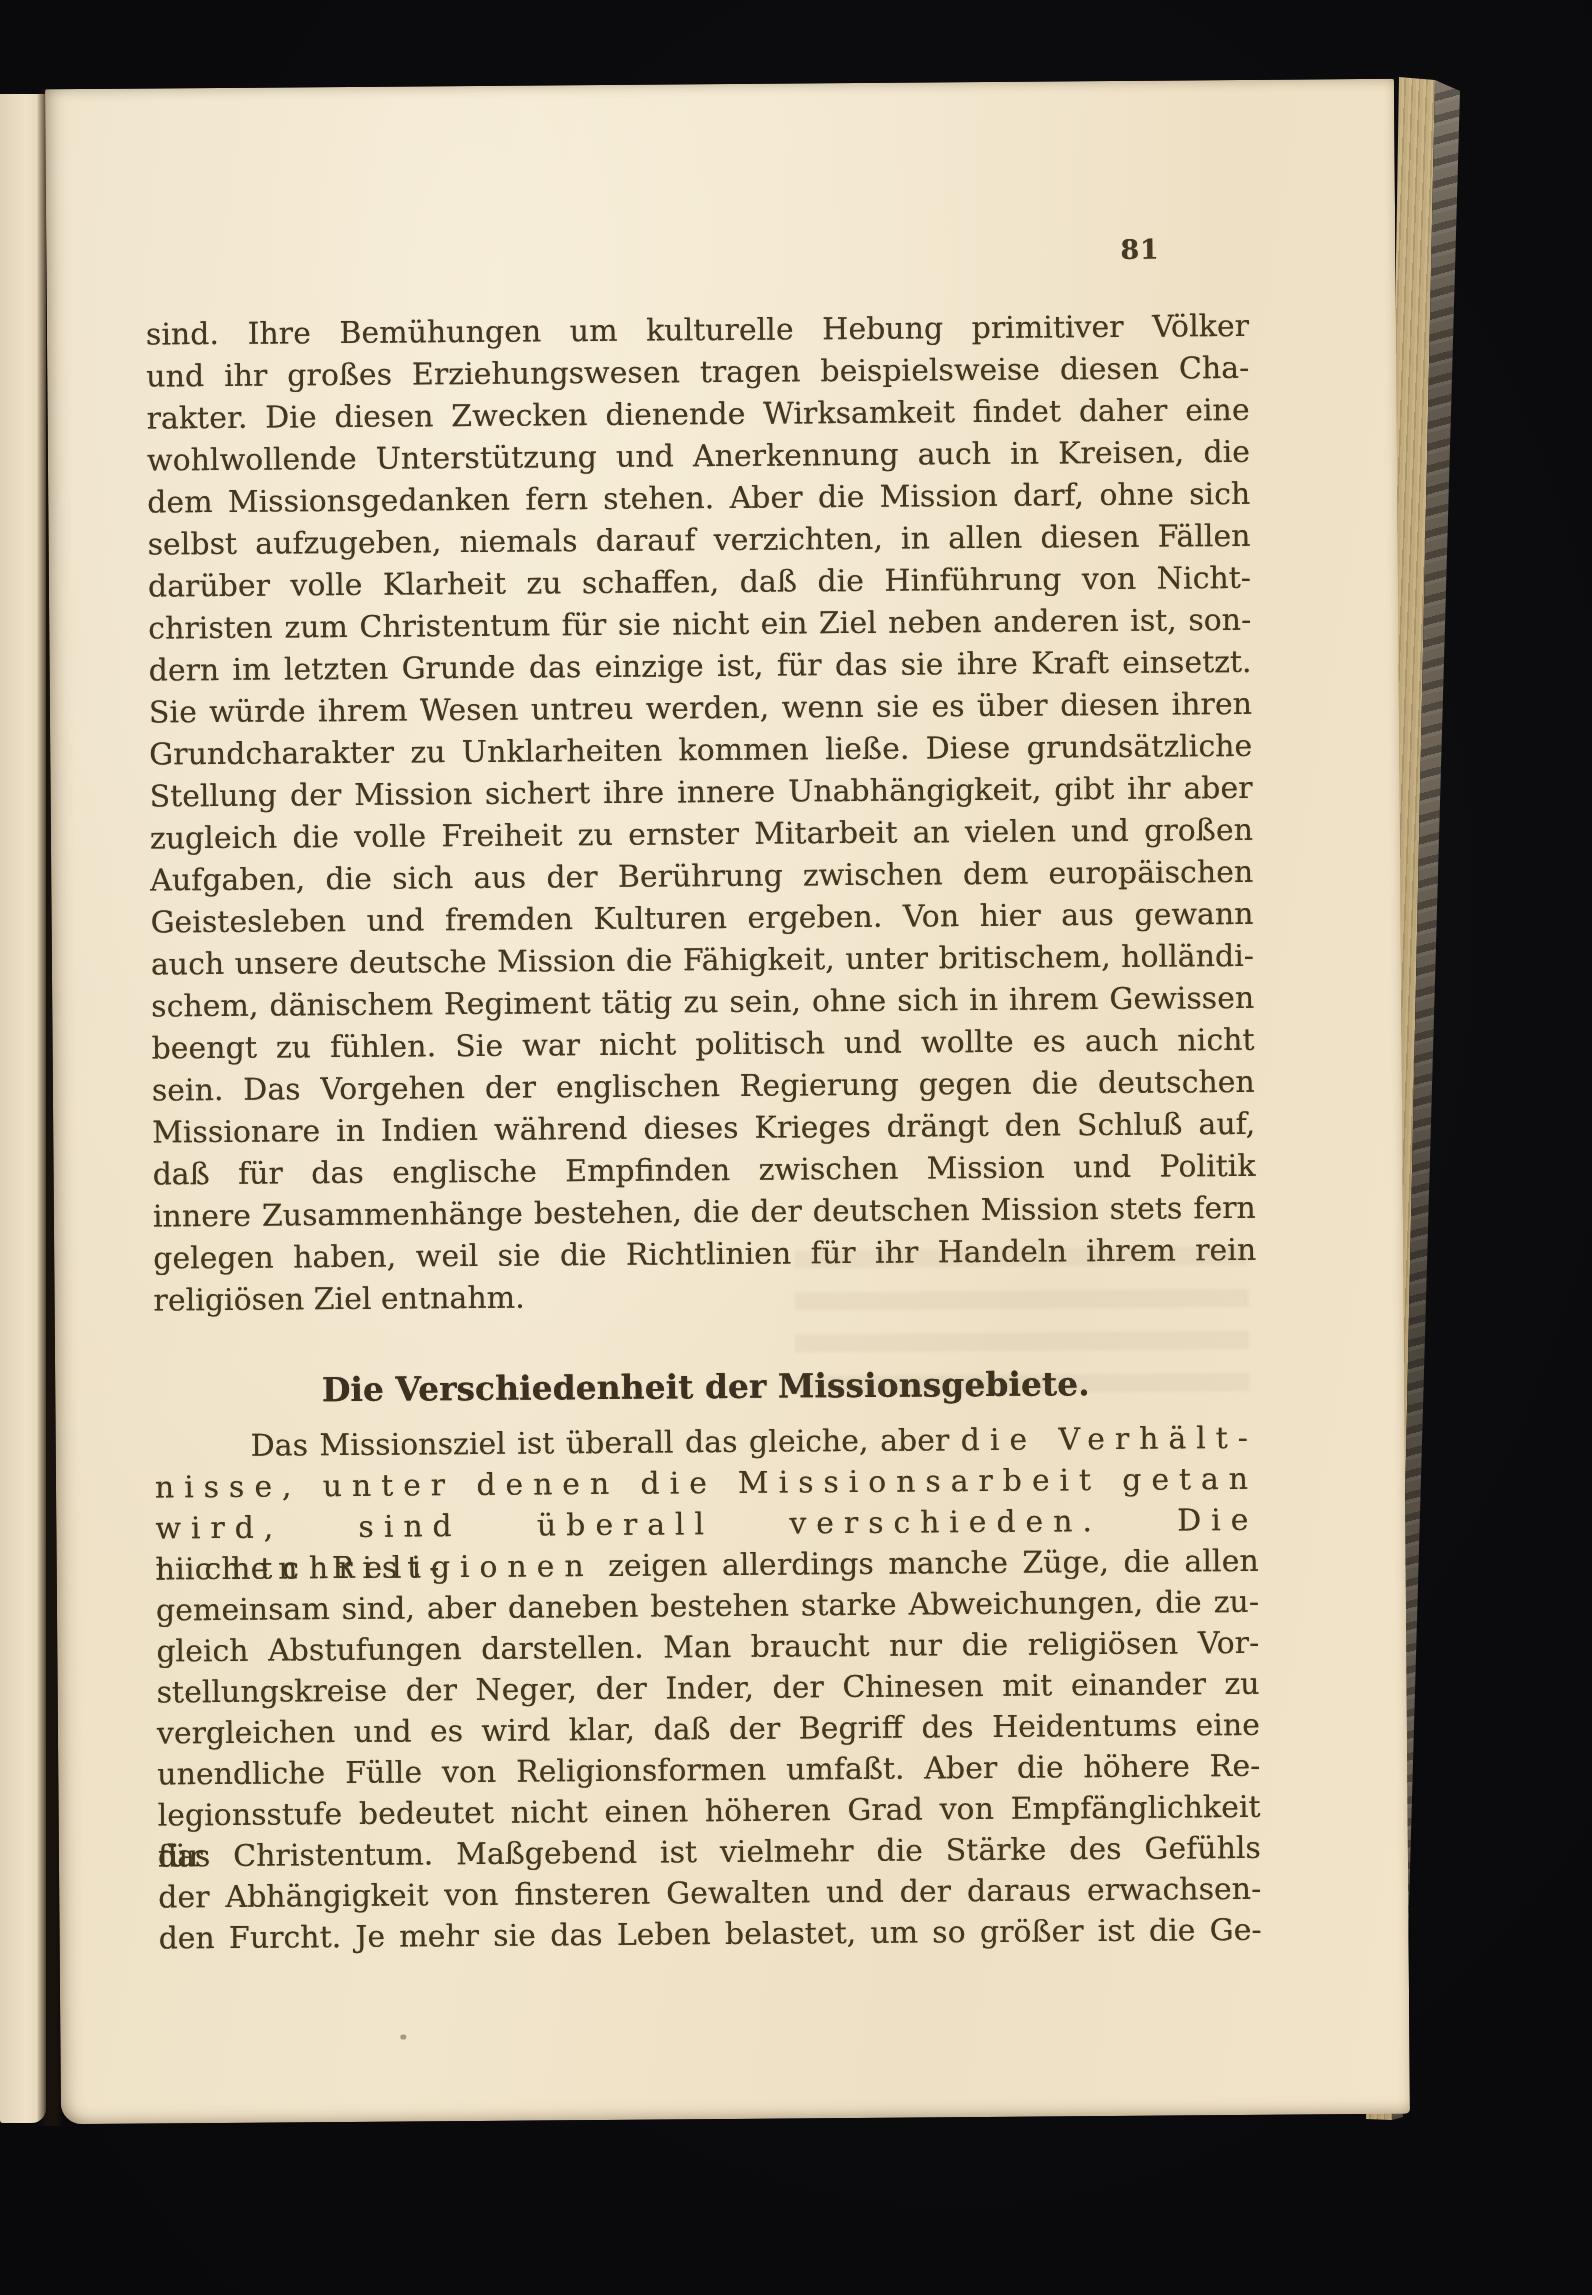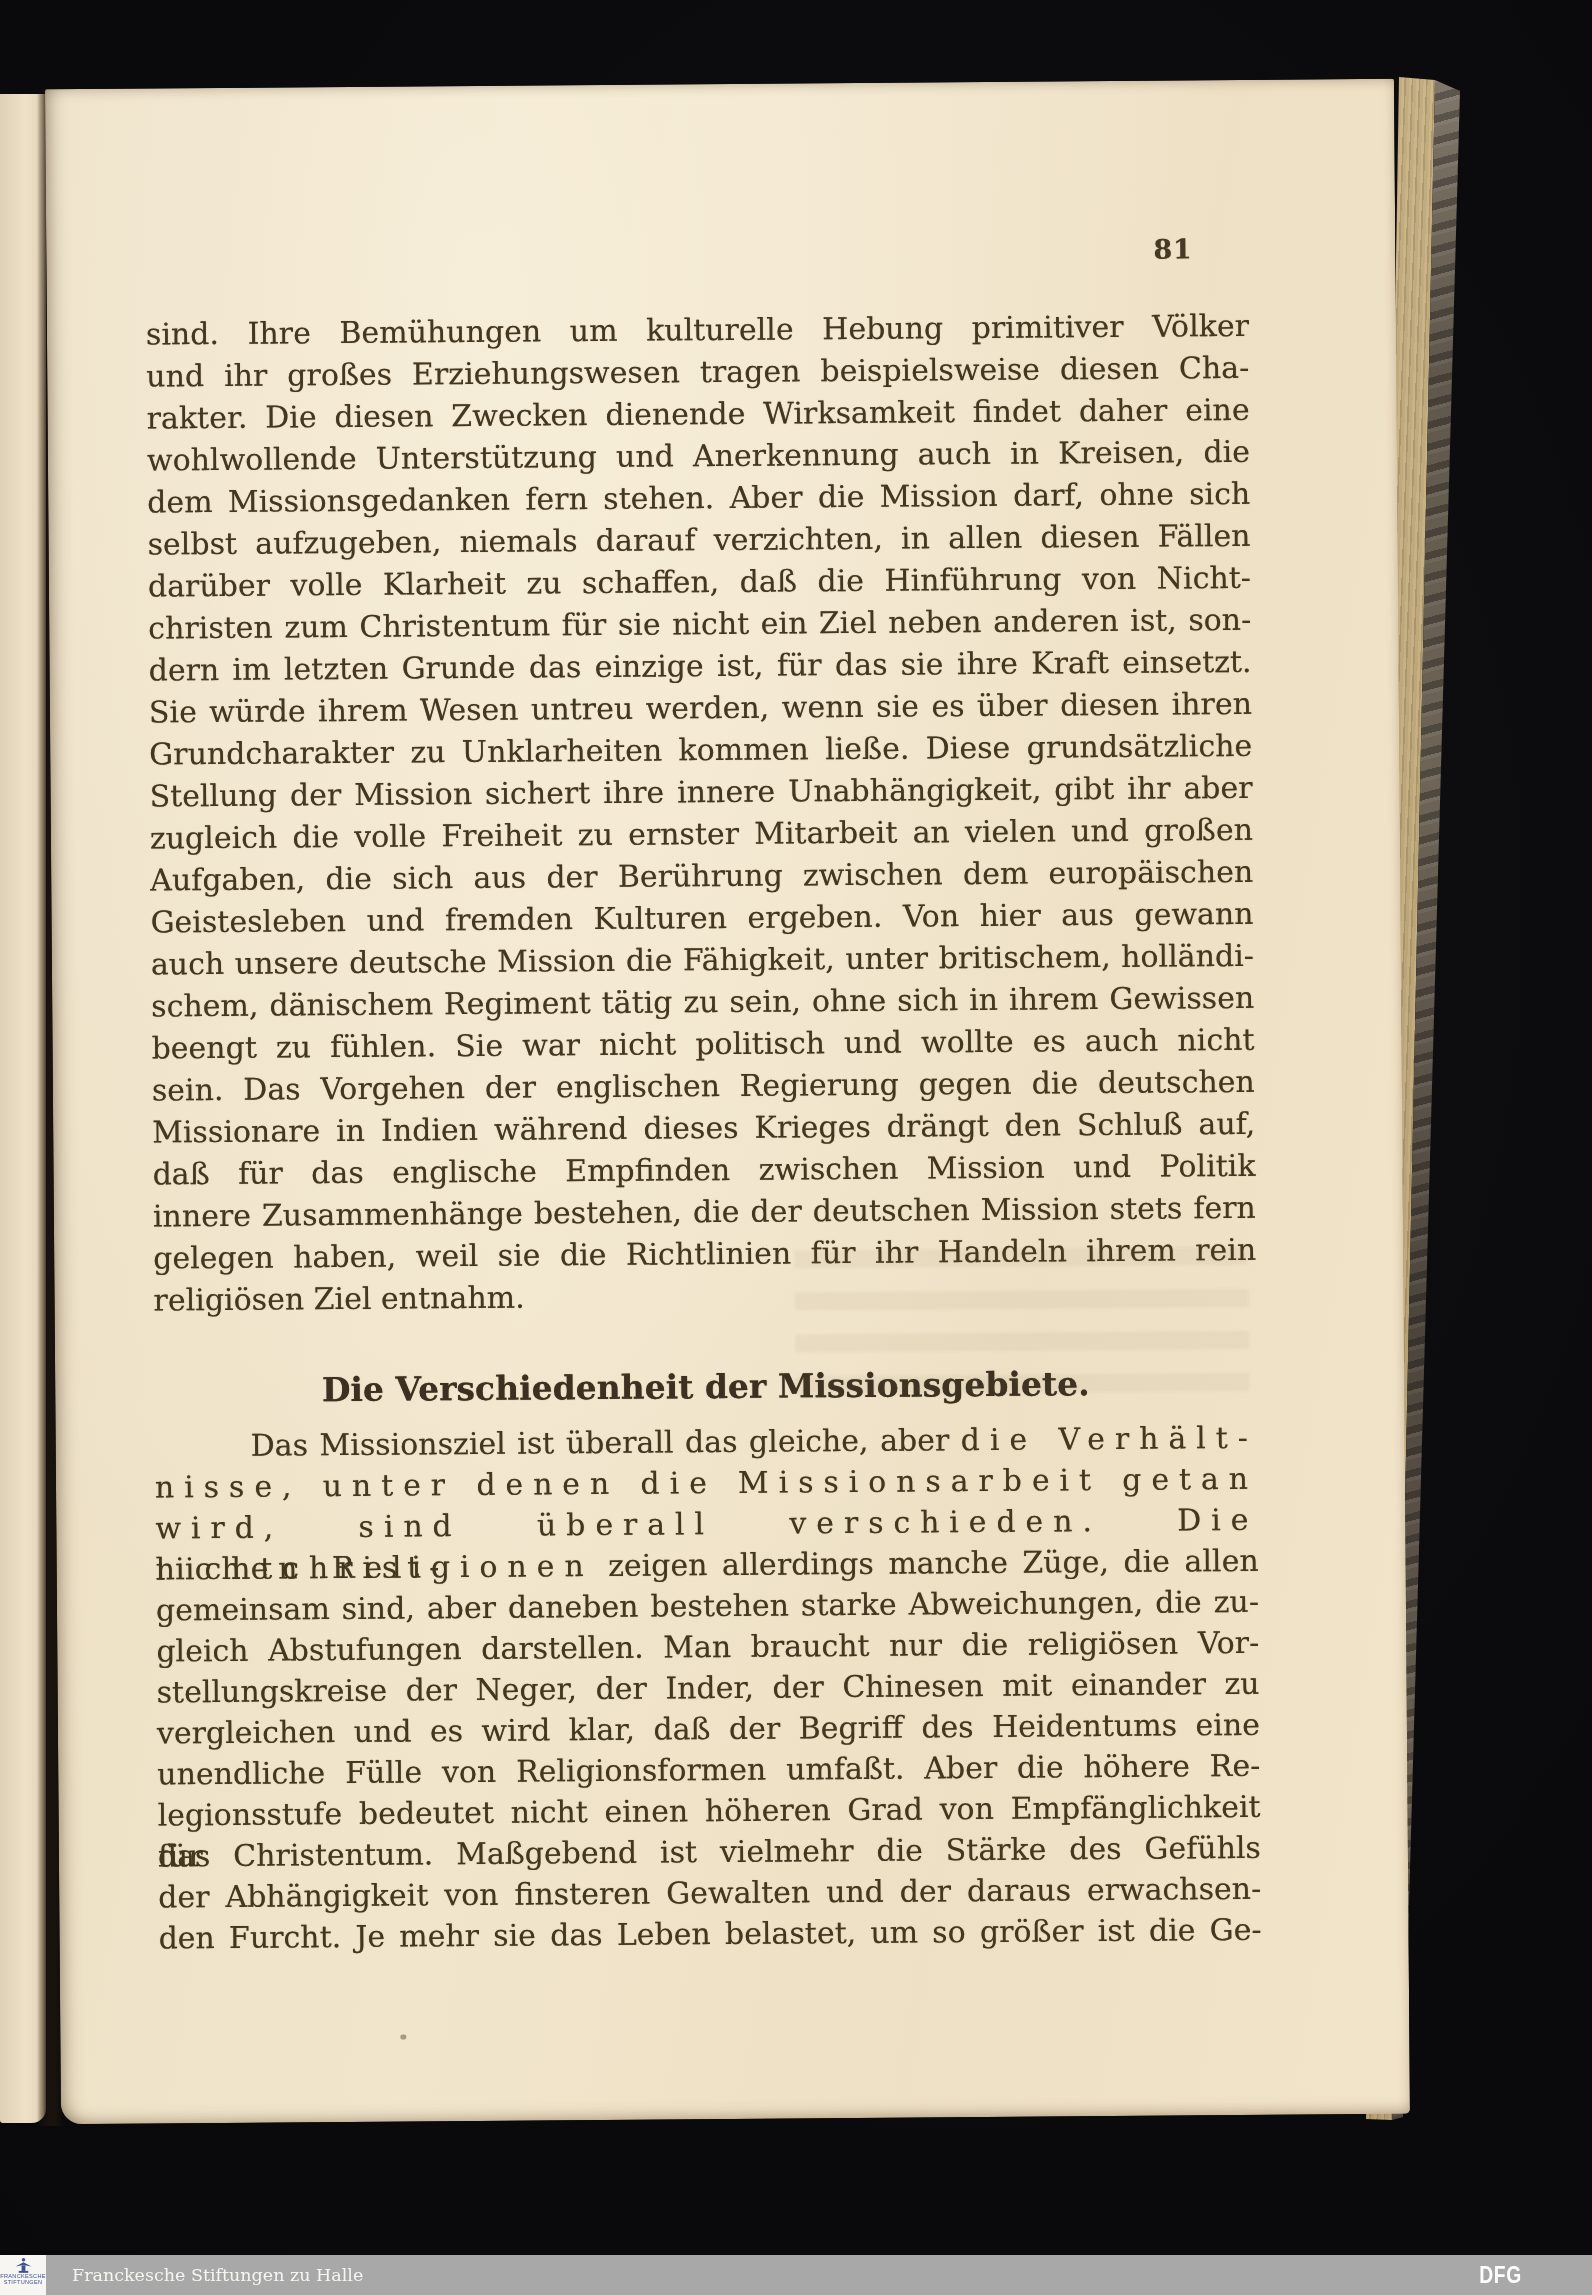--- a/index.html
+++ b/index.html
@@ -31,21 +31,21 @@
     transform:rotate(-0.45deg);
     background:radial-gradient(ellipse at 32% 10%,rgba(255,250,236,.45),rgba(255,250,236,0) 58%),
                linear-gradient(100deg,#ecdfc4 0%,#f1e5cb 40%,#eee0c5 70%,#f2e4c9 100%);
     border-radius:2.4px 2.4px 4.8px 21px;
     box-shadow:inset 12.7px 0 19px -9.6px rgba(70,52,28,.45),
                inset 0 -9.6px 16px -8px rgba(100,78,45,.35),
                inset -4.8px 0 12.7px -6.4px rgba(130,103,66,.28),
                inset 0 8px 12.7px -8px rgba(120,95,60,.25);
     color:#44371f;}
 
-  .page-number{position:absolute;left:1107px;top:153px;font-size:27px;font-weight:bold;
+  .page-number{position:absolute;left:1074px;top:153px;font-size:27px;font-weight:bold;
     letter-spacing:0.8px;color:#473a24;text-shadow:0 0 0.8px rgba(60,45,25,.6);}
 
   .text-flow{position:absolute;left:99px;top:225px;width:1103px;
     font-size:30px;text-shadow:0 0 0.8px rgba(62,48,26,.55);}
   .line{height:42px;line-height:42px;text-align:justify;text-align-last:justify;text-justify:inter-word;white-space:normal;}
   .paragraph[data-pid="p-section"] .line{height:41px;line-height:41px;}
   .line.left-last{text-align-last:left;}
   .line.indent{text-indent:96px;}
   .line span.sp{letter-spacing:.33em;}
   .section-heading{margin-top:49px;margin-bottom:12.7px;height:42px;line-height:42px;
@@ -125,31 +125,15 @@
           <div class="line">legionsstufe bedeutet nicht einen höheren Grad von Empfänglichkeit für</div>
           <div class="line">das Christentum.  Maßgebend ist vielmehr die Stärke des Gefühls</div>
           <div class="line">der Abhängigkeit von finsteren Gewalten und der daraus erwachsen-</div>
           <div class="line">den Furcht.  Je mehr sie das Leben belastet, um so größer ist die Ge-</div>
         </div>
       </div>
     <div class="bleed"></div>
     <div class="speck"></div>
   </div>
 
-  <div class="footer">
-    <div class="logo-box">
-      <span>
-        <svg width="21" height="17.5" viewBox="0 0 26 22" fill="#3c5290" aria-hidden="true">
-          <circle cx="13" cy="3.5" r="2.2"></circle>
-          <path d="M3 12 L13 6.5 L23 12 L13 10.2 Z"></path>
-          <rect x="10.6" y="10.5" width="4.8" height="7"></rect>
-          <rect x="7" y="17.5" width="12" height="2.4"></rect>
-        </svg>
-      </span>
-      <div class="logo-text">FRANCKESCHE</div>
-      <div class="logo-text">STIFTUNGEN</div>
-    </div>
-    <div class="institution">Franckesche Stiftungen zu Halle</div>
-    <div class="dfg">DFG</div>
-  </div>
 
 </div>
 
 
 </body></html>

